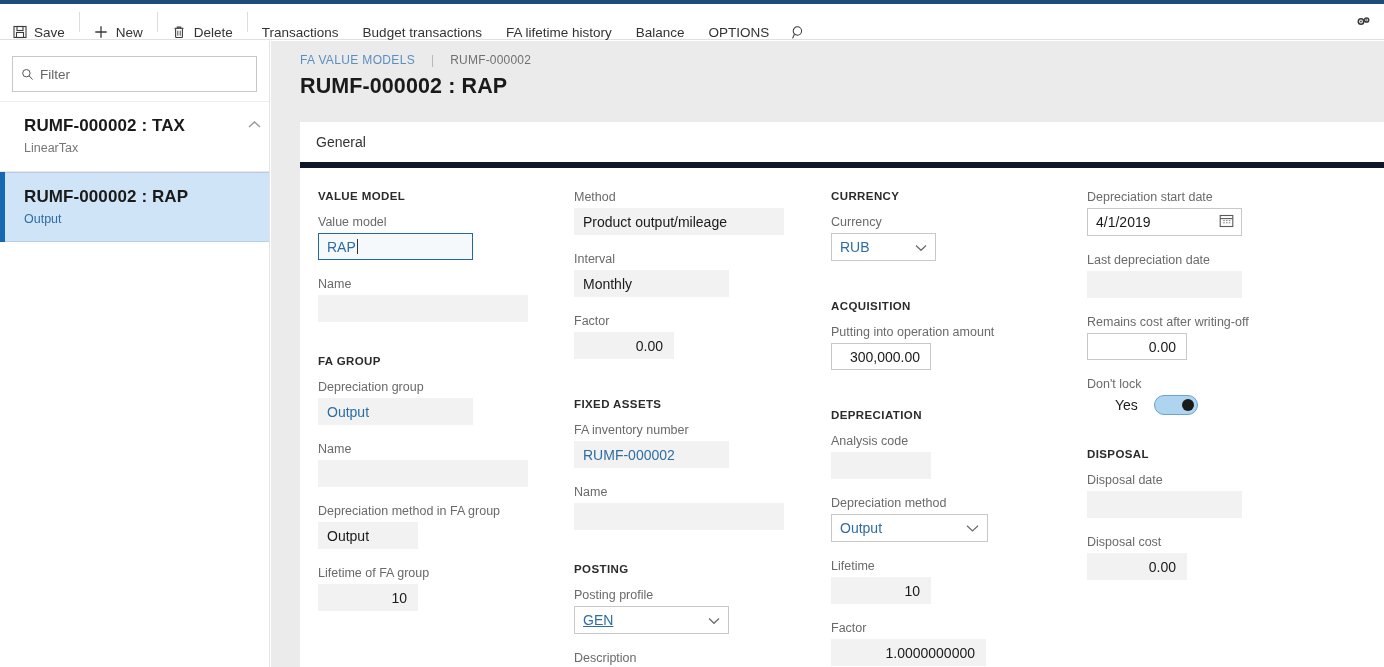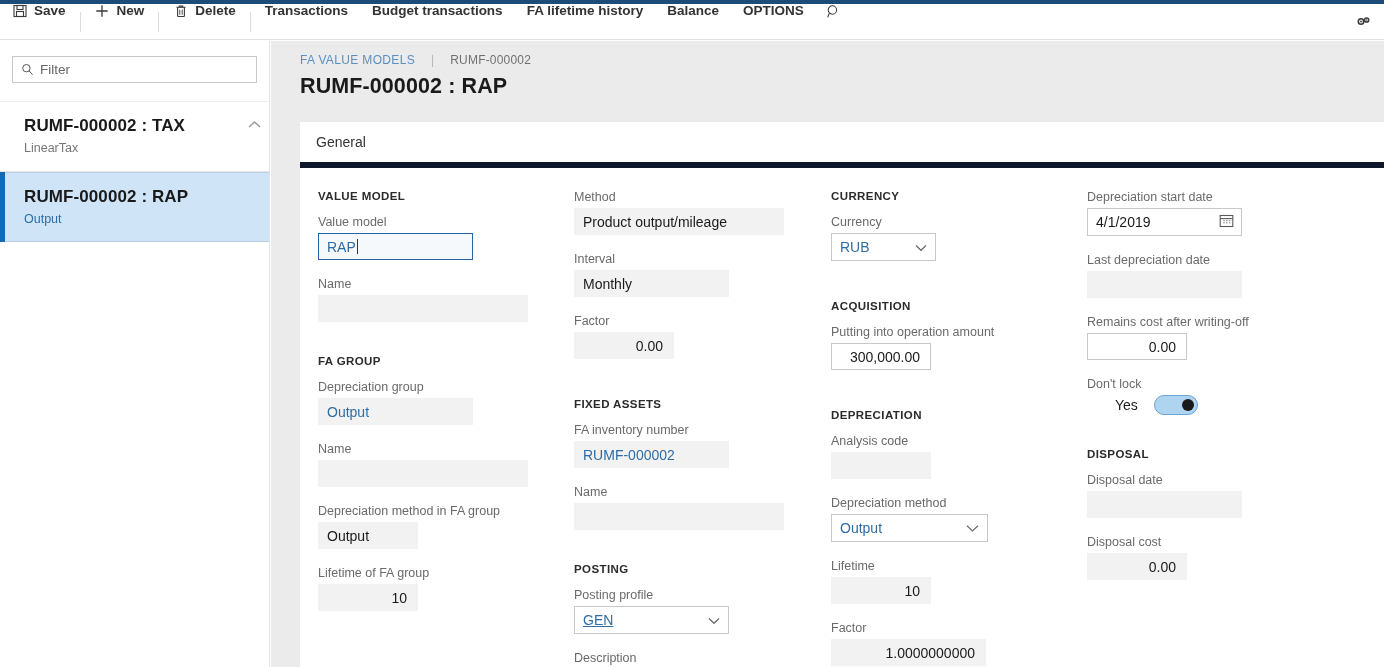--- a/index.html
+++ b/index.html
@@ -21,46 +21,45 @@
   }
 
   
   .cmdbar {
     position: absolute; left: 0; top: 4px; width: 1384px; height: 36px;
     background: #ffffff;
     border-bottom: 1px solid #e0e0e0;
     display: flex; align-items: center;
   }
   .cmd-btn {
-    display: flex; align-items: flex-start; gap: 7px;
+    display: flex; align-items: flex-end; gap: 7px;
     height: 36px; padding: 0 12px;
     font-size: 13.5px; color: #333333; white-space: nowrap;
     cursor: pointer;
-    font-weight: bold;
   }
   .cmd-sep {
     width: 1px; height: 20px; background: #dcdcdc; margin: 0 2px;
   }
   .cmd-icon { display: inline-flex; align-items: center; justify-content: center; width: 15px; height: 15px; }
   .cmd-icon svg { display: block; }
   .cmd-label { line-height: 1; }
   .cmd-gear {
     position: absolute; right: 10px; top: 8px;
     width: 22px; height: 22px; display: flex; align-items: center; justify-content: center;
     cursor: pointer;
   }
 
   
   .leftpane {
     position: absolute; left: 0; top: 41px; width: 270px; height: 626px;
     background: #ffffff;
     border-right: 1px solid #e3e3e3;
   }
   .filter-wrap {
-    position: absolute; left: 12px; top: 15px; width: 245px; height: 27px;
+    position: absolute; left: 12px; top: 15px; width: 245px; height: 36px;
     border: 1px solid #c8c8c8; background: #ffffff;
     display: flex; align-items: center; gap: 6px; padding: 0 8px;
     cursor: text;
   }
   .filter-wrap svg { flex: 0 0 auto; }
   .filter-input {
     border: 0; outline: 0; background: transparent;
     font-family: "Liberation Sans", sans-serif; font-size: 13.5px;
     color: #333; width: 100%; padding: 0;
   }

